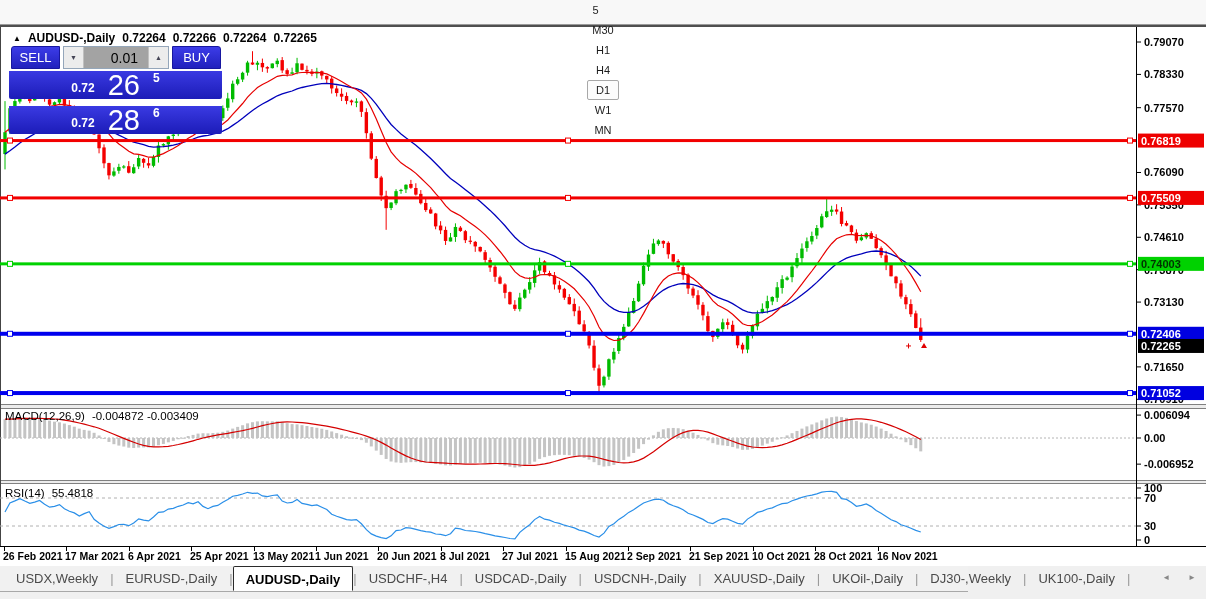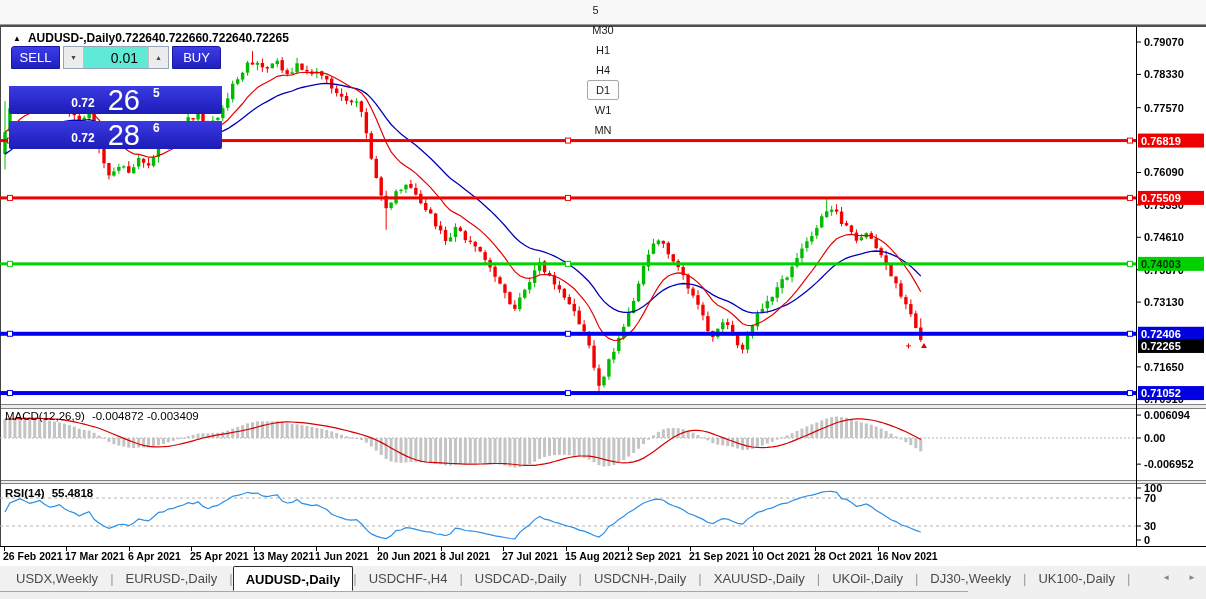--- a/index.html
+++ b/index.html
@@ -14,46 +14,46 @@
   .tbtn{font-size:11px;color:#1c1c1c;padding:3px 8px;margin:0 2px;border:1px solid transparent;
         border-radius:2px;background:transparent;cursor:default;white-space:nowrap;}
   .tbtn.active{background:#fcfcfc;border-color:#a8a8a8;}
   .tbtn.clipped{margin-left:-6px;padding-left:1px;}
   .tsep{width:1px;height:17px;background:#c4c4c4;border-right:1px solid #ffffff;margin-left:9px;}
 
   
   .hdr{position:absolute;left:13px;top:31px;z-index:2;font-size:12px;font-weight:600;color:#000;
        display:flex;align-items:center;}
   .hdr .tri{font-size:8px;margin-right:7px;}
-  .hdr .num{font-weight:600;}
+  .hdr .num{margin-left:7px;font-weight:600;}
 
   
   .panel{position:absolute;left:9px;top:46px;width:213px;z-index:2;}
-  .row1{display:flex;height:23px;margin:0 1px 17px 2px;}
+  .row1{display:flex;height:23px;margin:0 1px 2px 2px;}
   .btn-trade{width:47px;background:linear-gradient(#3c3ce8,#2121bd);color:#fff;font-size:13px;
              border:1px solid #1717a0;display:flex;align-items:center;justify-content:center;cursor:default;}
   .btn-trade.sellb{border-radius:3px 0 0 0;}
   .btn-trade.buyb{border-radius:0 3px 0 0;}
-  .lot{flex:1;display:flex;background:#5eead4;border:1px solid #94a6ba;margin:0 3px;}
+  .lot{flex:1;display:flex;background:#a3a3a3;border:1px solid #94a6ba;margin:0 3px;}
   .spin{width:19px;background:#ececec;border:0;border-right:1px solid #c0c0c0;display:flex;
         align-items:center;justify-content:center;font-size:7px;color:#445;cursor:default;}
   .spin.up{border-right:0;border-left:1px solid #c0c0c0;}
   .lotval{flex:1;font-size:14px;color:#000;display:flex;align-items:center;justify-content:flex-end;
           padding-right:10px;}
   .row2{display:flex;gap:7px;flex-direction:column;}
   .pricebox{flex:1;height:31px;background:linear-gradient(#3a3ae2,#1c1cb8);color:#fff;
             display:flex;align-items:flex-end;justify-content:center;padding-bottom:1px;border-radius:0 0 2px 2px;}
   .pp{font-size:12px;font-weight:bold;margin-bottom:3px;}
   .pbig{font-size:29px;line-height:26px;margin:0 13px;}
   .psup{font-size:12px;font-weight:bold;margin-bottom:13px;}
 
   
   .indlabel{position:absolute;z-index:2;font-size:11.5px;color:#000;display:flex;gap:7px;}
   #macdlabel{left:5px;top:410px;}
-  #rsilabel{left:5px;top:487px;font-weight:bold;}
+  #rsilabel{left:5px;top:487px;}
 
   
   .tabbar{position:absolute;left:0;top:566px;width:968px;height:26px;background:#f1f1f1;
           border-bottom:1px solid #a8a8a8;display:flex;align-items:stretch;z-index:3;
           font-size:13px;color:#4a4a4a;padding-left:4px;box-sizing:border-box;}
   .tab{padding:0 12px;line-height:25px;white-space:nowrap;cursor:default;}
   .tab.active{background:#fff;border:1px solid #2b2b2b;border-bottom:1px solid #fff;
               font-weight:700;color:#000;border-radius:2px 2px 0 0;}
   .tabsep{color:#999;line-height:25px;}
   .tabarrows{position:absolute;right:10px;top:573px;z-index:4;color:#888;font-size:8px;}

